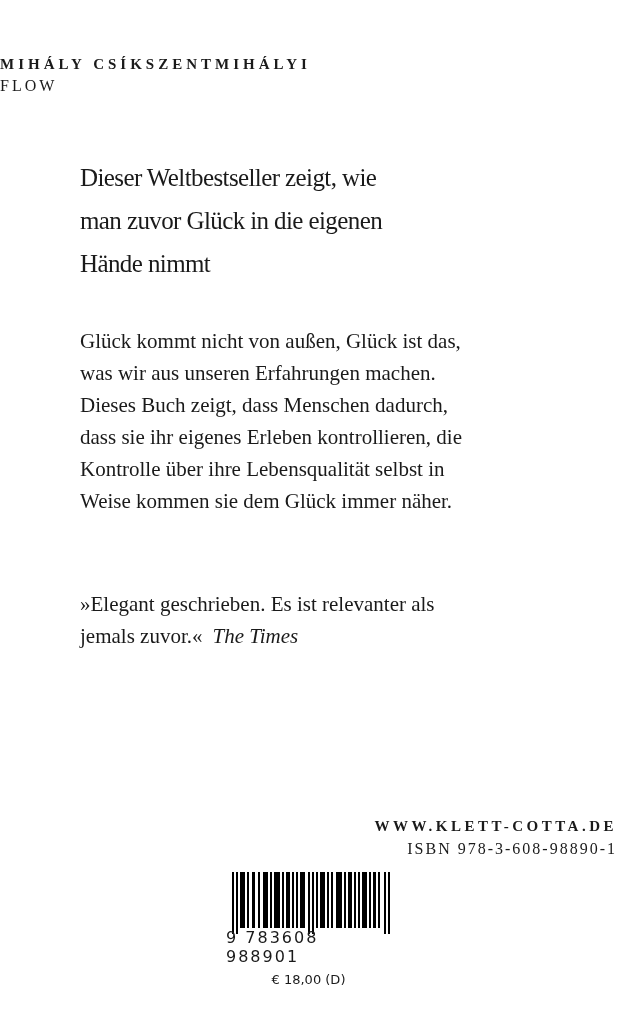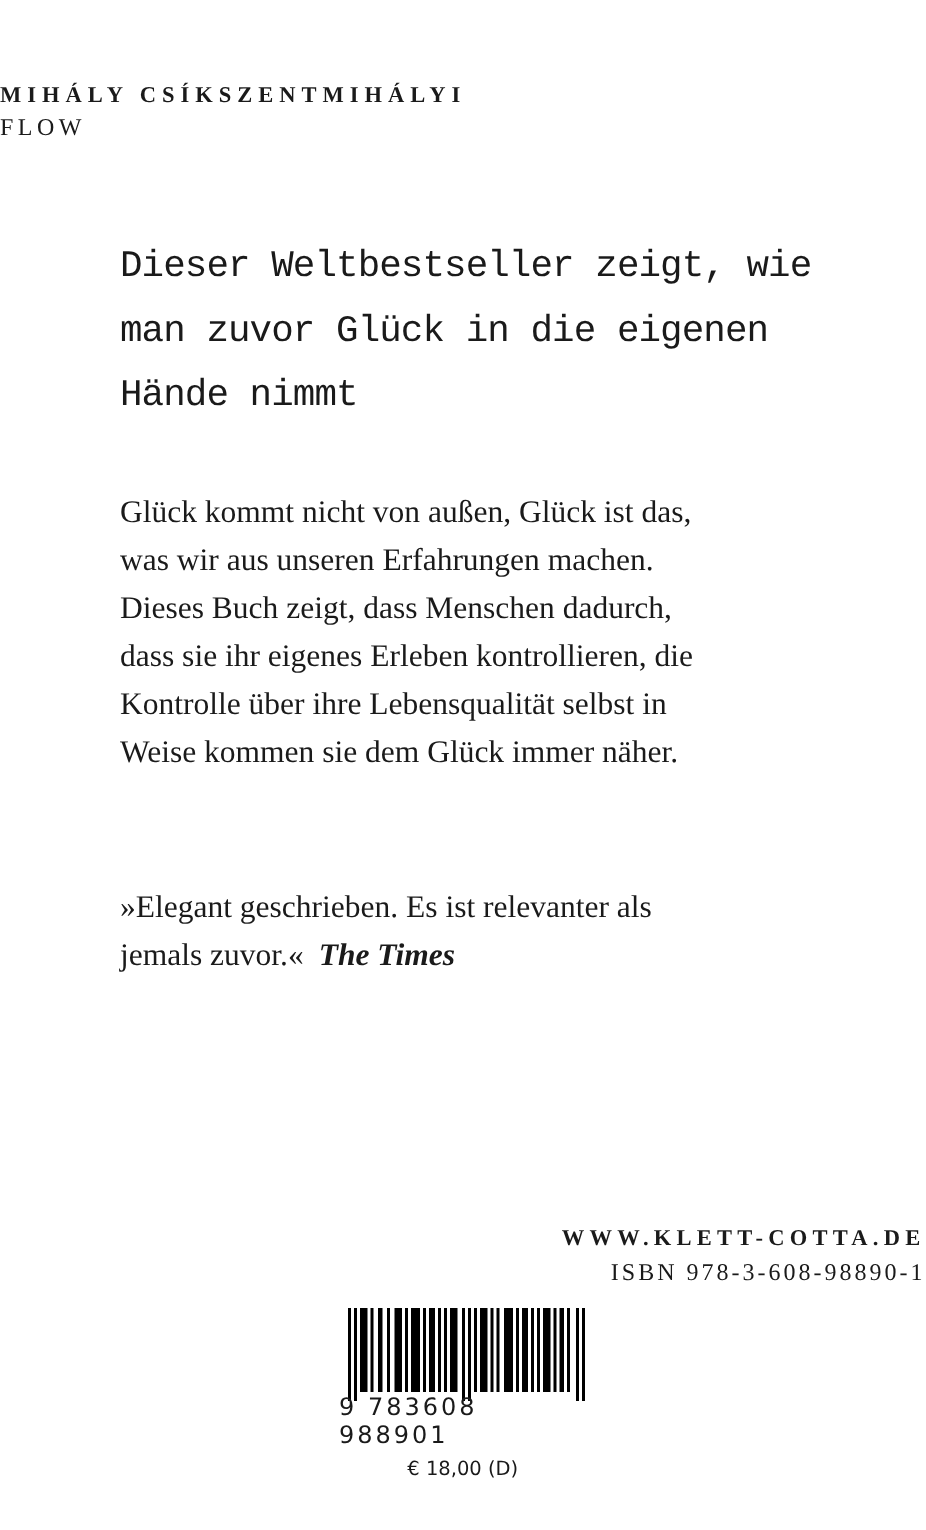--- a/index.html
+++ b/index.html
@@ -1,22 +1,22 @@
 <!DOCTYPE html>
 <html><head>
   <meta charset="utf-8">
   <style>
     html, body { margin: 0; padding: 0; background: #ffffff; }
     body { width: 617px; height: 1020px; position: relative; overflow: hidden; color: #1a1a1a; font-family: "DejaVu Serif", serif; }
     .author { position: absolute; top: 56px; left: 0; width: 617px; text-align: left; font-family: "Liberation Serif", serif; font-weight: bold; font-size: 15px; letter-spacing: 4px; }
     .title { position: absolute; top: 77px; left: 0; width: 617px; text-align: left; font-family: "Liberation Serif", serif; font-size: 16px; letter-spacing: 3px; }
-    .headline { position: absolute; top: 156px; left: 80px; width: 470px; font-family: Liberation Mono, monospace; font-size: 25px; line-height: 43px; letter-spacing: -0.6px; }
+    .headline { position: absolute; top: 156px; left: 80px; width: 470px; font-family: Liberation Serif, serif; font-size: 25px; line-height: 43px; letter-spacing: -0.6px; }
     .body { position: absolute; top: 325px; left: 80px; width: 480px; font-family: "Liberation Serif", serif; font-size: 21px; line-height: 32px; }
     .quote { position: absolute; top: 588px; left: 80px; width: 480px; font-family: "Liberation Serif", serif; font-size: 21px; line-height: 32px; }
-    .quote .src { font-style: italic; margin-left: 10px; font-weight: bold; }
+    .quote .src { font-style: italic; margin-left: 10px; }
     .url { position: absolute; top: 818px; left: 0; width: 617px; text-align: right; font-family: "Liberation Serif", serif; font-weight: bold; font-size: 15px; letter-spacing: 3.5px; }
     .isbn { position: absolute; top: 840px; left: 0; width: 617px; text-align: right; font-family: "Liberation Serif", serif; font-size: 16px; letter-spacing: 2px; }
     .barcode { position: absolute; top: 872px; left: 232px; width: 162px; height: 62px; }
     .barcode-digits { position: absolute; top: 928px; left: 226px; width: 170px; font-family: "DejaVu Sans", sans-serif; font-size: 16px; letter-spacing: 2px; background: transparent; }
     .price { position: absolute; top: 948px; left: 0; width: 617px; text-align: center; font-family: "DejaVu Sans", sans-serif; font-size: 13px; margin-top: 24px; }
   </style>
 </head>
 <body>
 
 <div class="author">MIHÁLY CSÍKSZENTMIHÁLYI</div>

